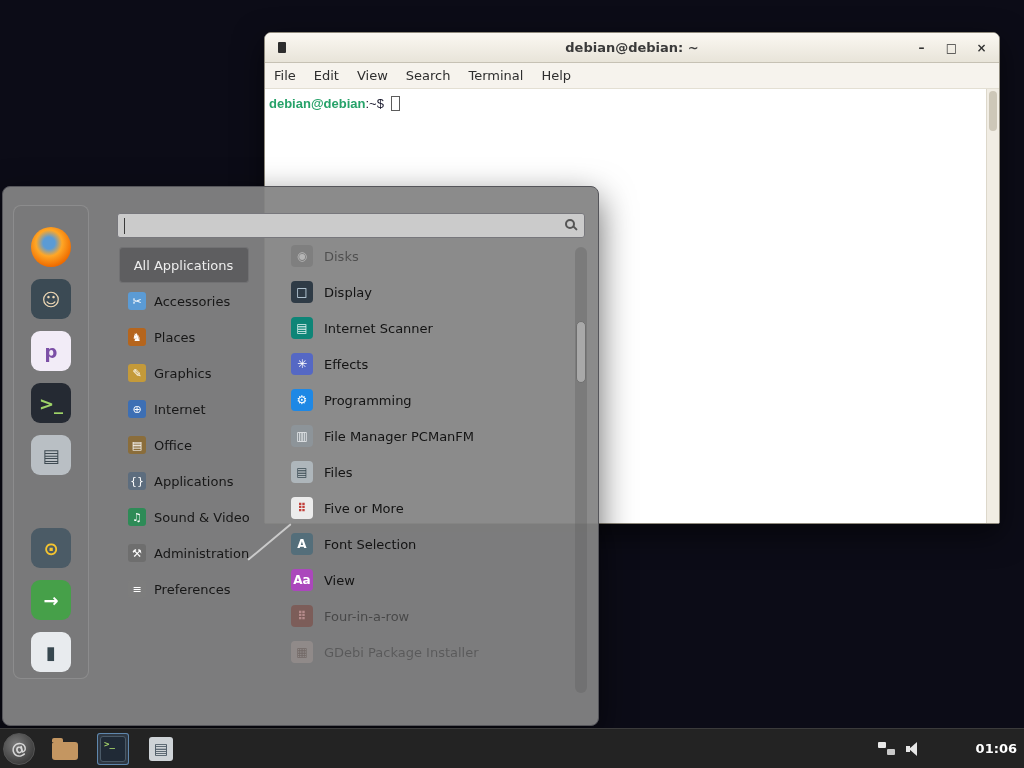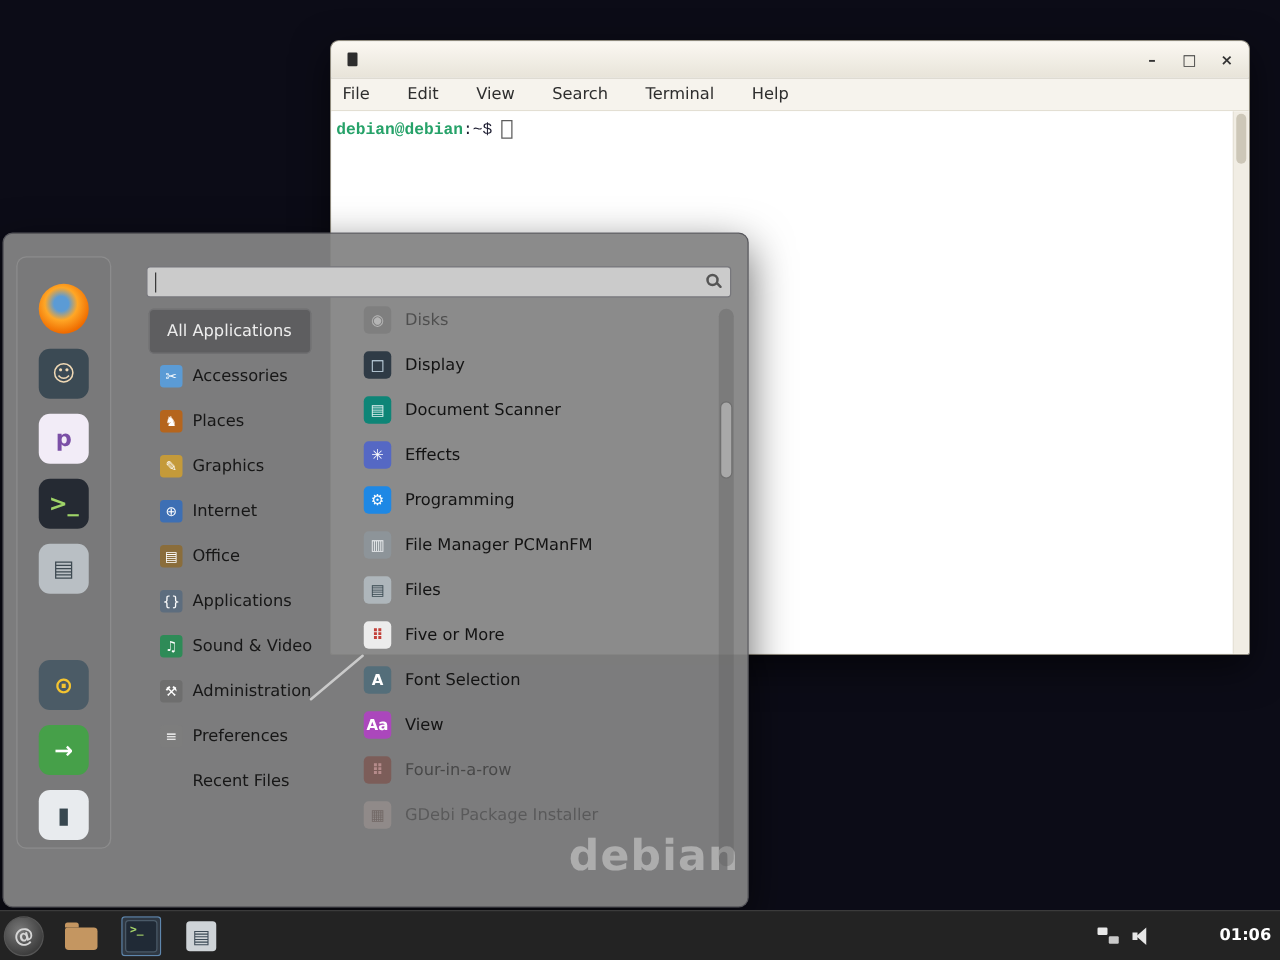--- a/index.html
+++ b/index.html
@@ -21,27 +21,27 @@
     height:30px; background:linear-gradient(#fbf8f2,#e8e4d9);
     border-bottom:1px solid #c6c1b4; border-radius:6px 6px 0 0;
     display:flex; align-items:center; position:relative; flex:none;
   }
   .win-icon { position:absolute; left:13px; top:9px; width:8px; height:11px; background:#2d2d2d; border-radius:1px; }
   .title { flex:1; text-align:center; font-weight:bold; font-size:13px; color:#3a3a3a; }
   .controls { position:absolute; right:10px; top:0; height:30px; display:flex; align-items:center; gap:15px; }
   .ctrl { font-size:12px; color:#333; width:15px; text-align:center; font-weight:bold; cursor:default; }
   .menubar {
     height:26px; background:#f6f3ed; border-bottom:1px solid #e3dfd3;
-    display:flex; align-items:center; gap:30px; padding-left:9px;
+    display:flex; align-items:center; gap:18px; padding-left:9px;
     font-size:13px; color:#2e2e2e; flex:none;
   }
   .menu-item { cursor:default; }
   .term-body {
     flex:1; position:relative; background:#fff; padding:7px 18px 0 4px;
-    font-family:Liberation Mono, monospace; font-size:13px;
+    font-family:Liberation Sans, sans-serif; font-size:13px;
     border-radius:0 0 2px 2px;
   }
   .prompt-user { color:#26a269; font-weight:bold; }
   .prompt-suffix { color:#1a1a2e; }
   .cursor { display:inline-block; width:9px; height:15px; border:1px solid #5c5c5c; margin-left:7px; vertical-align:text-bottom; }
   .term-scrollbar { position:absolute; right:0; top:0; bottom:0; width:13px; background:#f1ede4; border-left:1px solid #ddd8cb; border-radius:0 0 2px 0; }
   .term-thumb { position:absolute; top:2px; left:2px; width:8px; height:40px; background:#cdc7b8; border-radius:4px; }
 
   
   #appmenu {
@@ -136,20 +136,21 @@
   .clock { color:#ffffff; font-size:13px; font-weight:bold;margin-left:44px; }
 </style>
 </head>
 <body>
 
 <div id="desktop">
 
   <div id="terminal">
     <div class="titlebar">
       <span class="win-icon"></span>
+      <span class="title">debian@debian: ~</span>
       <span class="controls">
         <span class="ctrl">–</span>
         <span class="ctrl">□</span>
         <span class="ctrl">×</span>
       </span>
     </div>
     <div class="menubar">
 
         <span class="menu-item">File</span>
 
@@ -165,21 +166,20 @@
       </div>
     <div class="term-body">
       <span class="prompt-user">debian@debian</span><span class="prompt-suffix">:~$</span><span class="cursor"></span>
       <div class="term-scrollbar">
         <div class="term-thumb"></div>
       </div>
     </div>
   </div>
 
   <div id="appmenu">
-    <div class="watermark">debian</div>
 
     <div class="fav-col">
 
         <div class="fav-item">
           <span class="fav-icon circle" style="background: radial-gradient(circle at 45% 40%, rgb(91, 155, 213) 0%, rgb(91, 155, 213) 18%, rgb(255, 167, 38) 40%, rgb(239, 108, 0) 72%, rgb(230, 81, 0) 100%); color: rgb(255, 255, 255);"></span>
         </div>
 
         <div class="fav-item">
           <span class="fav-icon" style="background: rgb(59, 74, 84); color: rgb(240, 217, 181);">☺</span>
         </div>
@@ -261,41 +261,37 @@
           <span class="cat-icon" style="background: rgb(110, 110, 110); color: rgb(255, 255, 255);">⚒</span>
           <span class="cat-label">Administration</span>
         </div>
 
         <div class="cat-row">
           <span class="cat-icon" style="background: rgb(125, 125, 125); color: rgb(255, 255, 255);">≡</span>
           <span class="cat-label">Preferences</span>
         </div>
 
 
-        <div class="cat-row">
-          <span class="cat-icon empty"></span>
-          <span class="cat-label">Recent Files</span>
-        </div>
       </div>
 
     <div class="app-col">
 
         <div class="app-row faded">
           <span class="app-icon" style="background: rgb(117, 117, 117); color: rgb(224, 224, 224);">◉</span>
           <span class="app-label">Disks</span>
         </div>
 
         <div class="app-row">
           <span class="app-icon" style="background: rgb(47, 59, 70); color: rgb(207, 227, 240);">□</span>
           <span class="app-label">Display</span>
         </div>
 
         <div class="app-row">
           <span class="app-icon" style="background: rgb(14, 133, 119); color: rgb(224, 242, 241);">▤</span>
-          <span class="app-label">Document Scanner</span>
+          <span class="app-label">Internet Scanner</span>
         </div>
 
         <div class="app-row">
           <span class="app-icon" style="background: rgb(85, 104, 196); color: rgb(255, 255, 255);">✳</span>
           <span class="app-label">Effects</span>
         </div>
 
         <div class="app-row">
           <span class="app-icon" style="background: rgb(30, 136, 229); color: rgb(255, 255, 255);">⚙</span>
           <span class="app-label">Programming</span>

